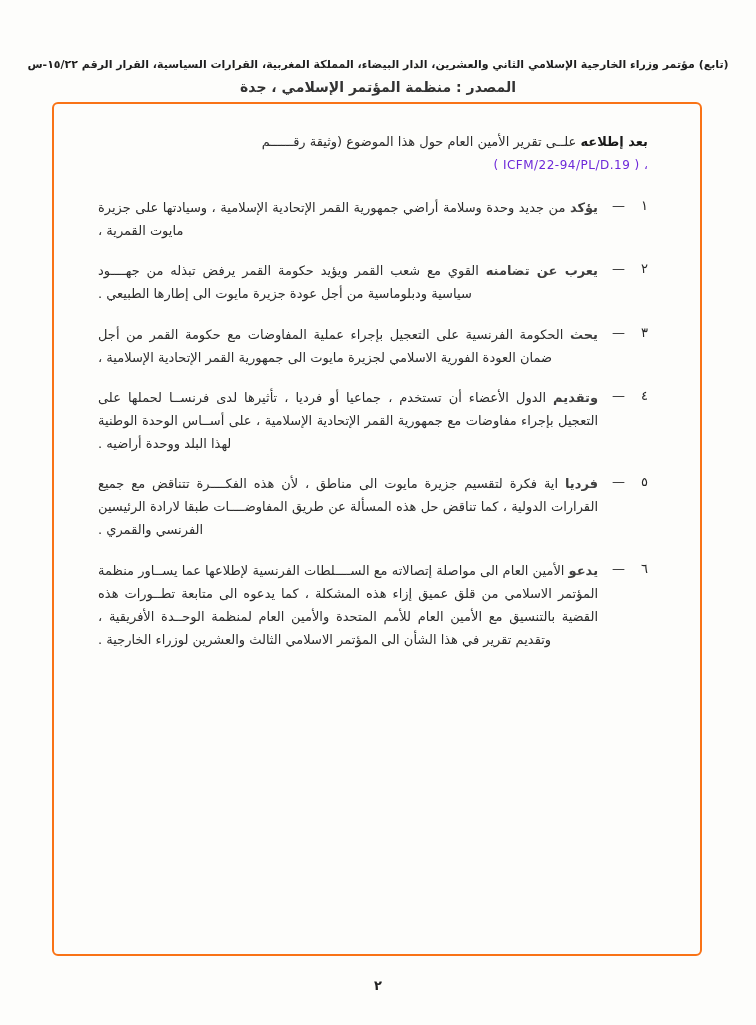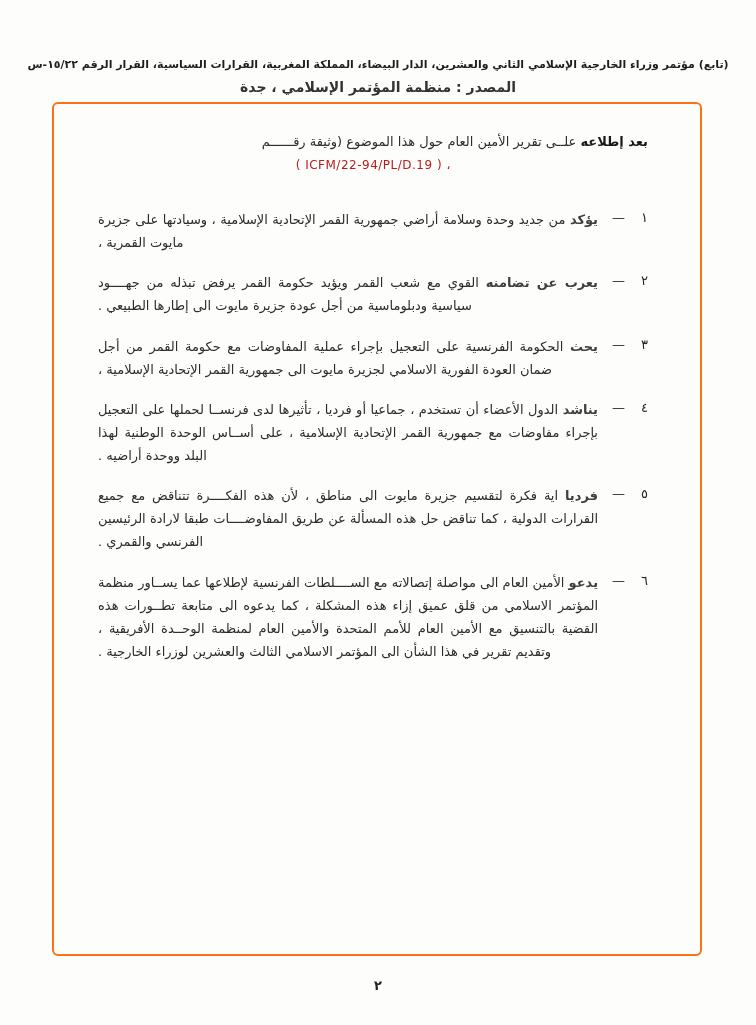--- a/index.html
+++ b/index.html
@@ -62,24 +62,24 @@
   .intro {
     margin: 0;
     font-size: 13px;
     line-height: 1.85;
     text-align: justify;
   }
   .intro strong { font-weight: bold; color: #191919; }
 
   .doc-ref {
     direction: ltr;
-    text-align: center;
+    text-align: right;
     font-size: 12px;
-    color: #b91c1c;
-    margin: 4px 0 36px 0;
+    color: #6d28d9;
+    margin: 4px 0 24px 0;
     letter-spacing: 0.5px;
   }
 
   .item {
     display: flex;
     direction: rtl;
     column-gap: 14px;
     margin-bottom: 17px;
   }
   .item-num {
@@ -164,21 +164,21 @@
             <span>الحكومة الفرنسية على التعجيل بإجراء عملية المفاوضات مع حكومة القمر من أجل ضمان العودة الفورية الاسلامي لجزيرة مايوت الى جمهورية القمر الإتحادية الإسلامية ،</span>
           </div>
         </div>
 
         <div class="item">
           <div class="item-num">
             <span>٤</span>
             <span class="dash">—</span>
           </div>
           <div class="item-text">
-            <strong>يناشد</strong>
+            <strong>وتقديم</strong>
             <span>الدول الأعضاء أن تستخدم ، جماعيا أو فرديا ، تأثيرها لدى فرنســا لحملها على التعجيل بإجراء مفاوضات مع جمهورية القمر الإتحادية الإسلامية ، على أســاس الوحدة الوطنية لهذا البلد ووحدة أراضيه .</span>
           </div>
         </div>
 
         <div class="item">
           <div class="item-num">
             <span>٥</span>
             <span class="dash">—</span>
           </div>
           <div class="item-text">

